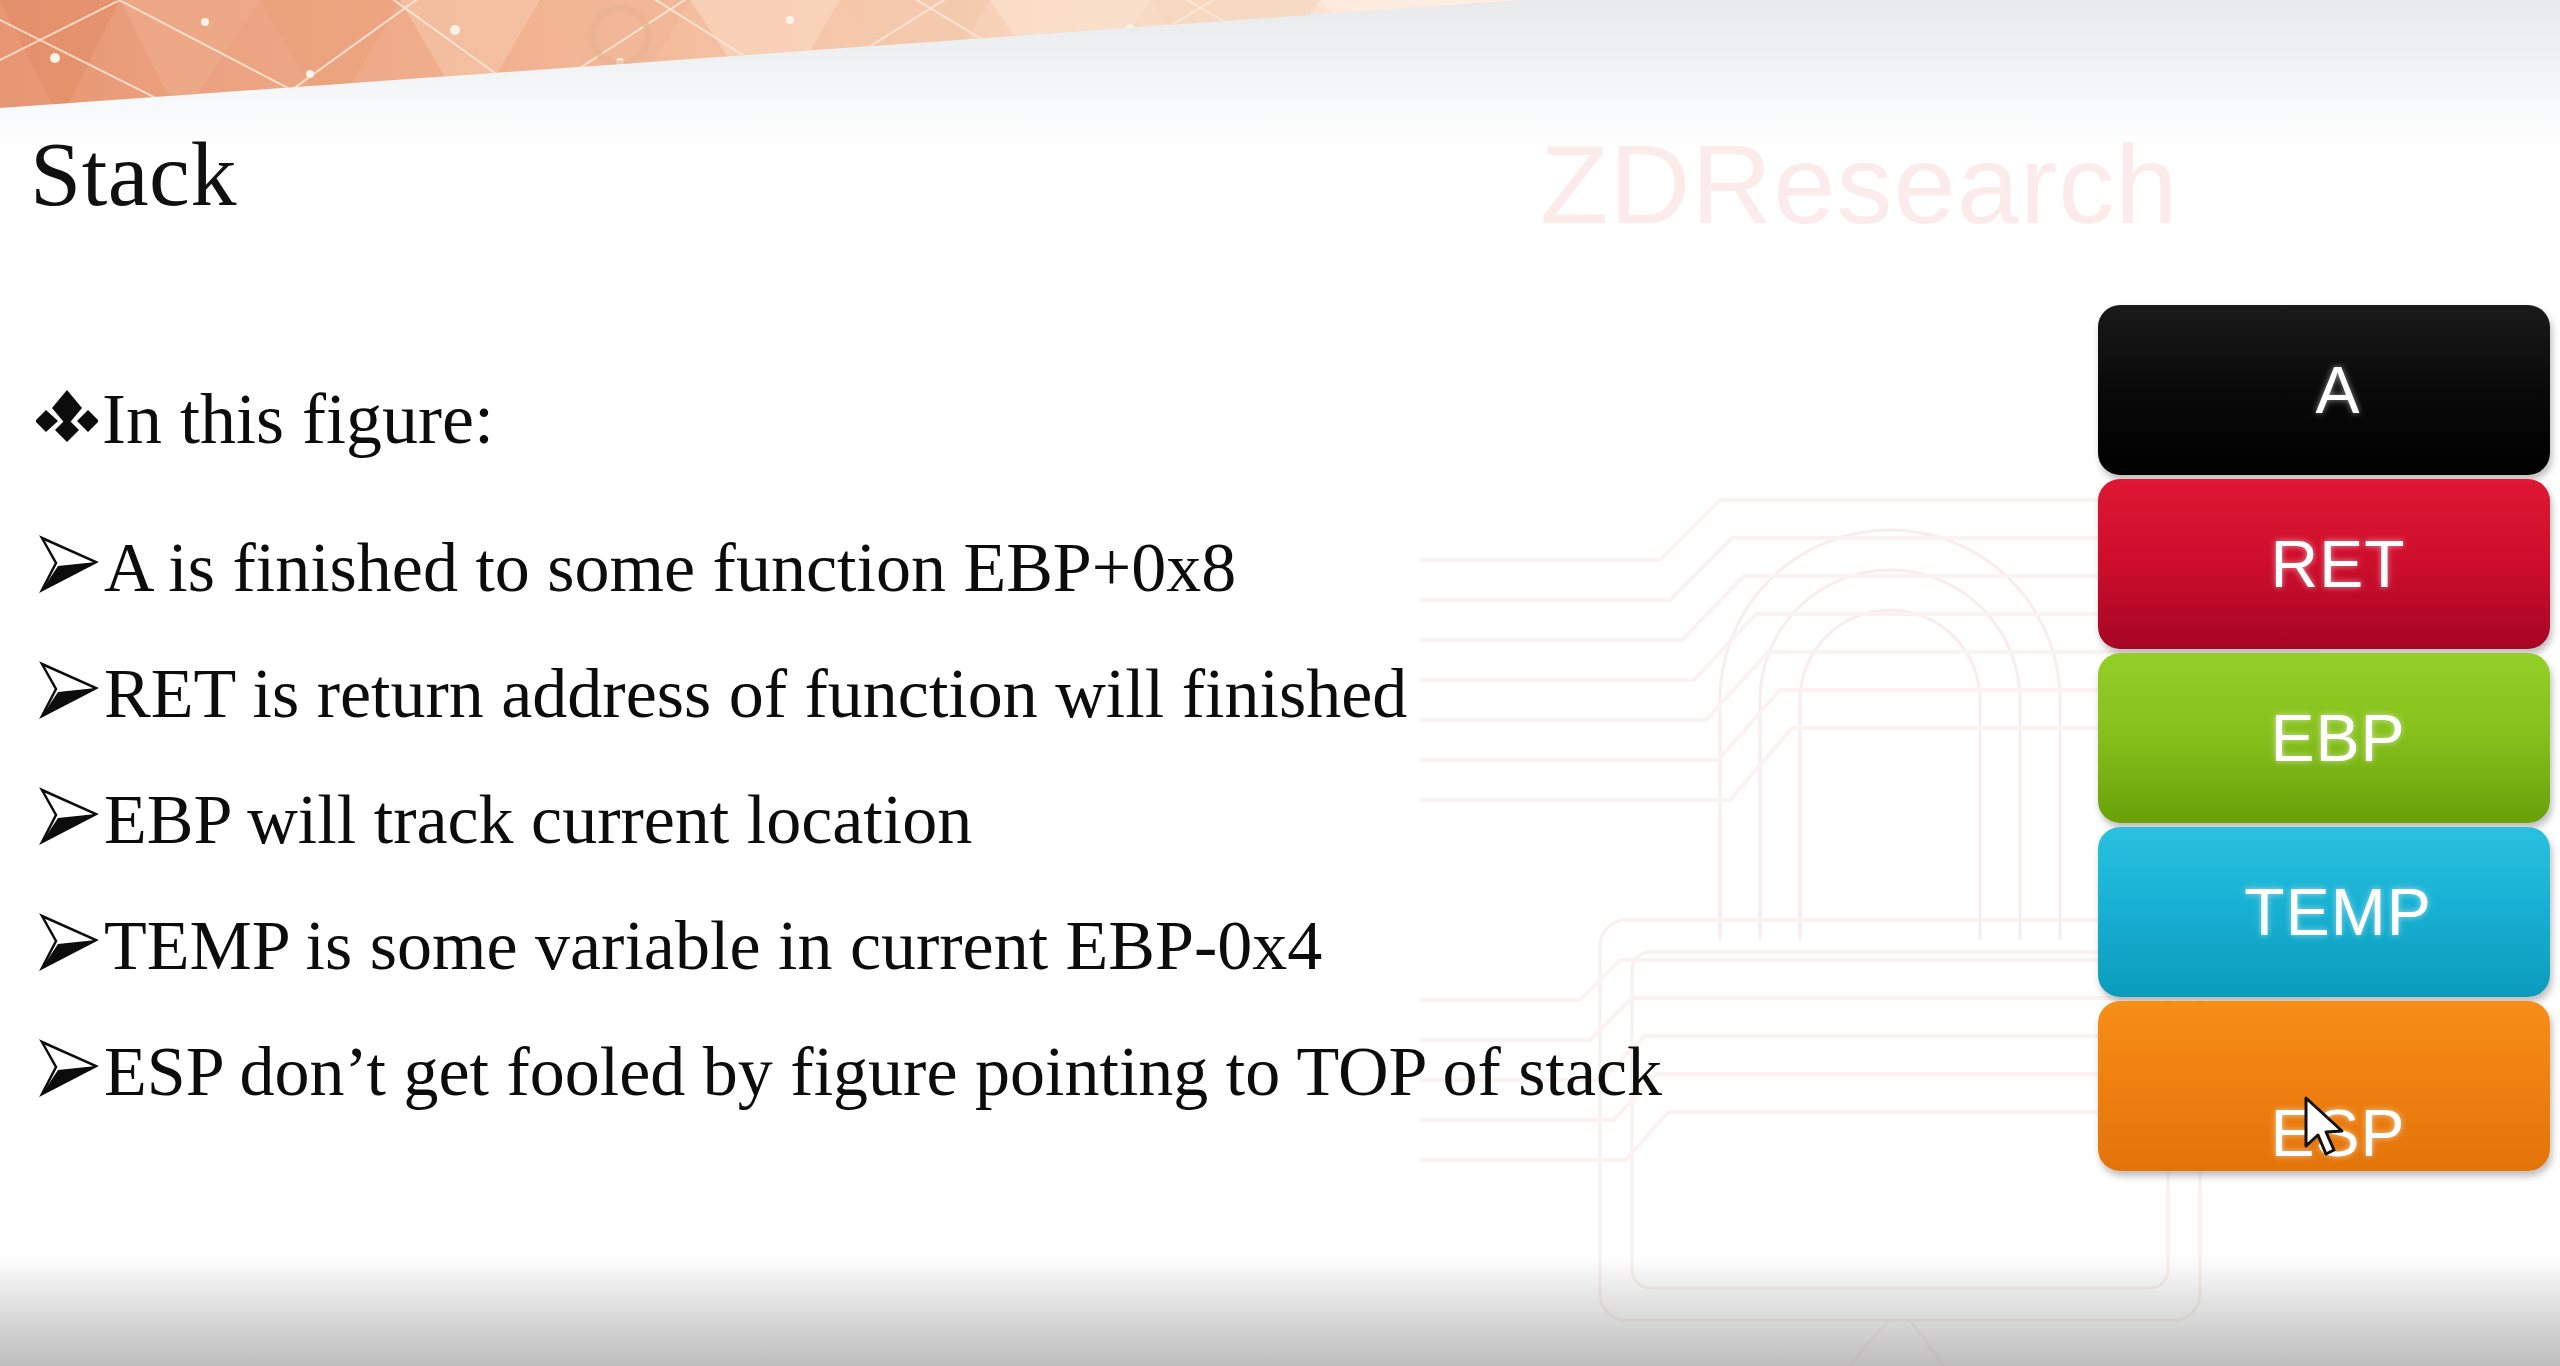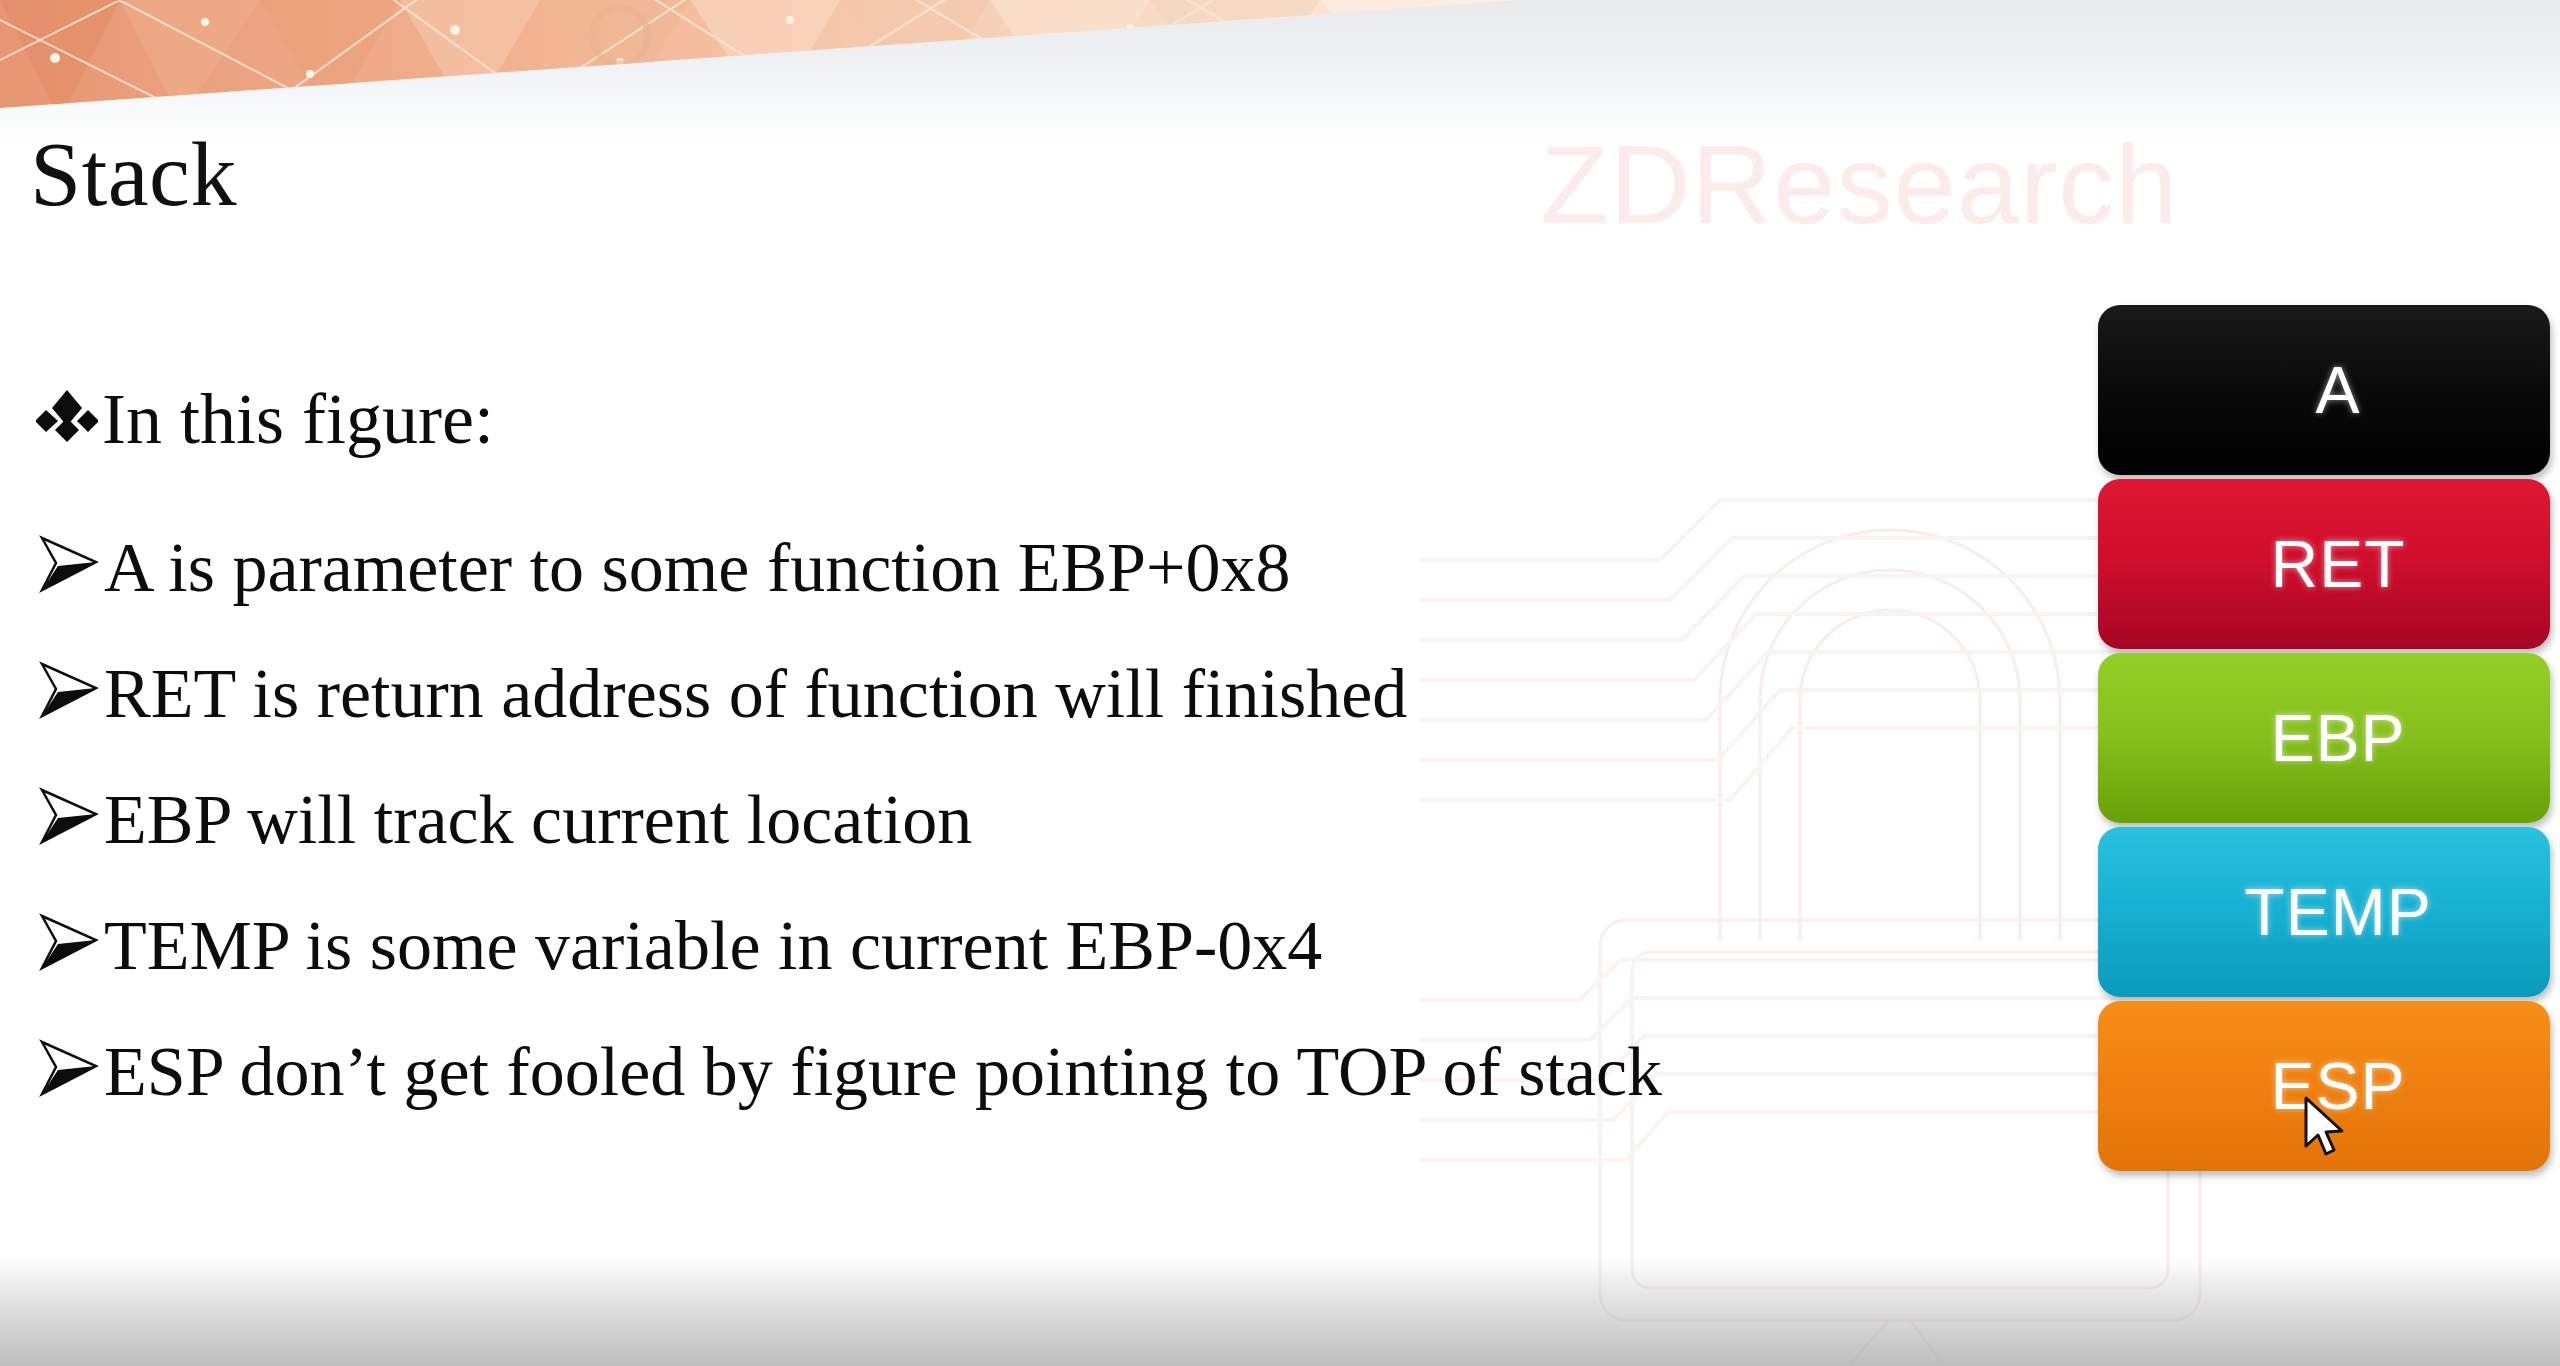--- a/index.html
+++ b/index.html
@@ -301,21 +301,21 @@
       <span class="txt">In this figure:</span>
     </div>
 
     <div class="bullet-l2">
       <span class="marker">
         <svg width="64" height="64" viewBox="0 0 64 64" xmlns="http://www.w3.org/2000/svg" aria-hidden="true">
           <polygon points="6,6 60,30 6,58 20,31" fill="#ffffff" stroke="#0c0c0c" stroke-width="2.5"></polygon>
           <polygon points="6,58 60,30 22,34" fill="#0c0c0c"></polygon>
         </svg>
       </span>
-      <span class="txt">A is parameter to some function EBP+0x8</span>
+      <span class="txt">A is finished to some function EBP+0x8</span>
     </div>
 
     <div class="bullet-l2">
       <span class="marker">
         <svg width="64" height="64" viewBox="0 0 64 64" xmlns="http://www.w3.org/2000/svg" aria-hidden="true">
           <polygon points="6,6 60,30 6,58 20,31" fill="#ffffff" stroke="#0c0c0c" stroke-width="2.5"></polygon>
           <polygon points="6,58 60,30 22,34" fill="#0c0c0c"></polygon>
         </svg>
       </span>
       <span class="txt">RET is return address of function will finished</span>
@@ -359,21 +359,21 @@
     </div>
     <div class="blk" style="background:linear-gradient(180deg,#DE1733 0%,#CE0E2C 48%,#A50624 100%);">
       <span class="blk-label">RET</span>
     </div>
     <div class="blk" style="background:linear-gradient(180deg,#94CE28 0%,#86C01C 48%,#68A108 100%);">
       <span class="blk-label">EBP</span>
     </div>
     <div class="blk" style="background:linear-gradient(180deg,#2AC1E0 0%,#18B0D2 48%,#0A9BBB 100%);text-align:center;">
       <span class="blk-label">TEMP</span>
     </div>
-    <div class="blk" style="background:linear-gradient(180deg,#F78F17 0%,#EF8010 48%,#E2740A 100%);">
+    <div class="blk" style="background:linear-gradient(180deg,#F78F17 0%,#EF8010 48%,#E2740A 100%);align-items:flex-end;">
       <span class="blk-label">ESP</span>
     </div>
   </div>
 
   <svg class="cursor" viewBox="0 0 46 62" xmlns="http://www.w3.org/2000/svg" aria-hidden="true">
     <polygon points="3,2 3,50 15,39 23,58 31,54 23,36 39,35" fill="#ffffff" stroke="#111111" stroke-width="3" stroke-linejoin="round"></polygon>
   </svg>
 
   <div class="bottom-fade"></div>
 

